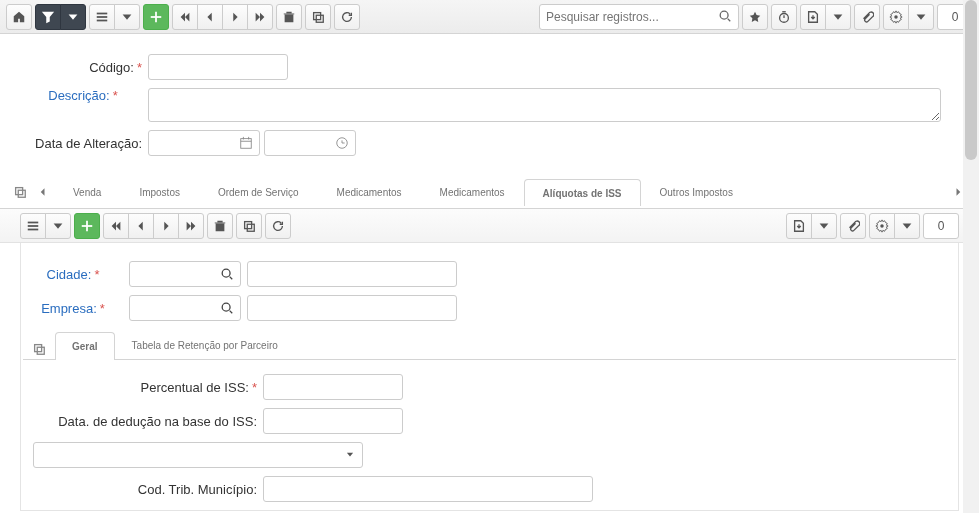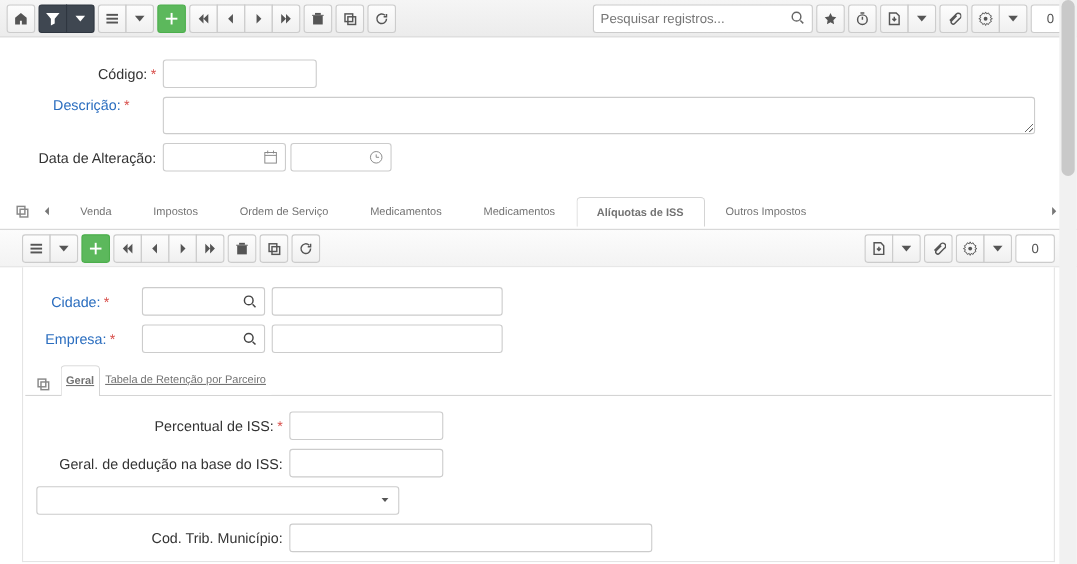--- a/index.html
+++ b/index.html
@@ -208,21 +208,21 @@
   }
 
   .inner-tabs {
     display: flex;
     align-items: flex-end;
     border-bottom: 1px solid #d4d4d4;
     margin-top: 10px;
     padding-left: 6px;
   }
   .inner-tabs .copy-icon { margin-right: 6px; }
-  .inner-tabs .tab { padding: 8px 4px; text-decoration: underline; }
+  .inner-tabs .tab { padding: 8px 16px; }
 
   .detail-form {
     padding: 14px 10px 0 10px;
   }
   .detail-form .frow .flabel { width: 230px; }
   .detail-form .finput.small { width: 140px; }
   .detail-form .finput.med { width: 330px; padding-right: 22px; }
   .detail-form .finput.med2 { width: 330px; }
   .select-wrap { position: relative; display: inline-block; }
   .select-wrap .caret-down {
@@ -570,21 +570,21 @@
     <div class="tab active">Geral</div>
     <div class="tab">Tabela de Retenção por Parceiro</div>
   </div>
 
   <div class="detail-form">
     <div class="frow">
       <span class="flabel"><span>Percentual de ISS:</span><span class="req">*</span></span>
       <input class="finput small" style="">
     </div>
     <div class="frow">
-      <span class="flabel">Geral. de dedução na base do ISS:</span>
+      <span class="flabel">Data. de dedução na base do ISS:</span>
       <input class="finput small" style="">
     </div>
     <div class="frow">
       <div class="select-wrap">
         <input class="finput med" style="">
         <span class="caret-down">
           <svg width="10" height="10" viewBox="0 0 16 16" fill="currentColor">
               <path d="M3 5h10L8 11z"></path>
             </svg>
         </span>

